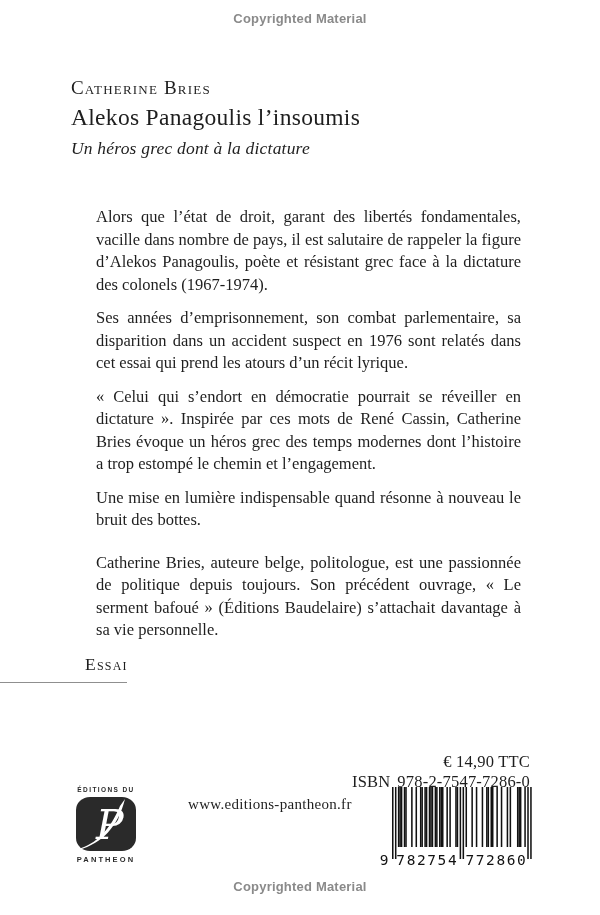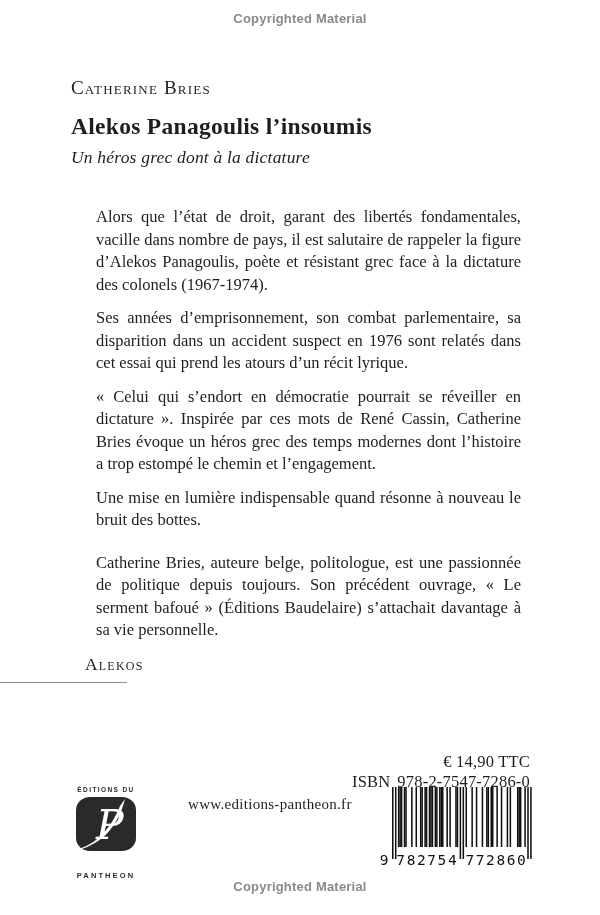--- a/index.html
+++ b/index.html
@@ -28,22 +28,22 @@
   }
   .watermark.top{top:11px;}
   .watermark.bottom{top:879px;}
 
   .header{position:absolute;left:71px;top:77px;width:447px;}
   .author{
     font-variant:small-caps;
     font-size:19px;letter-spacing:1.2px;
   }
   .title{
-    font-size:23.5px;font-weight:700;letter-spacing:.3px;
-    margin-top:14px;
+    font-size:23.5px;font-weight:400;letter-spacing:.3px;
+    margin-top:5px;
   }
   .subtitle{
     font-style:italic;font-size:17.5px;
     margin-top:7px;letter-spacing:.2px;
   }
 
   .body-text{
     position:absolute;left:85px;top:195px;width:447px;
     font-size:16.5px;line-height:22.5px;
     text-align:justify;
@@ -74,21 +74,21 @@
     display:flex;flex-direction:column;align-items:center;
     font-family:"Liberation Sans", sans-serif;
   }
   .pub-top{
     font-size:6.5px;font-weight:700;letter-spacing:1.4px;
     color:var(--logo);white-space:nowrap;
   }
   .pub-logo{margin-top:3px;display:block;}
   .pub-bottom{
     font-size:7.5px;font-weight:700;letter-spacing:2.1px;
-    color:var(--logo);margin-top:19px;white-space:nowrap;
+    color:var(--logo);margin-top:3px;white-space:nowrap;
   }
 
   .website{
     position:absolute;left:188px;top:796px;
     font-size:15px;letter-spacing:.3px;
   }
 
   .barcode{
     position:absolute;left:378px;top:787px;
   }
@@ -107,21 +107,21 @@
   </div>
 
   <div class="body-text">
     <p>Alors que l’état de droit, garant des libertés fondamentales, vacille dans nombre de pays, il est salutaire de rappeler la figure d’Alekos Panagoulis, poète et résistant grec face à la dictature des colonels (1967-1974).</p>
     <p>Ses années d’emprisonnement, son combat parlementaire, sa disparition dans un accident suspect en 1976 sont relatés dans cet essai qui prend les atours d’un récit lyrique.</p>
     <p class="sp">« Celui qui s’endort en démocratie pourrait se réveiller en dictature ». Inspirée par ces mots de René Cassin, Catherine Bries évoque un héros grec des temps modernes dont l’histoire a trop estompé le chemin et l’engagement.</p>
     <p>Une mise en lumière indispensable quand résonne à nouveau le bruit des bottes.</p>
     <p class="bio">Catherine Bries, auteure belge, politologue, est une passionnée de politique depuis toujours. Son précédent ouvrage, « Le serment bafoué » (Éditions Baudelaire) s’attachait davantage à sa vie personnelle.</p>
   </div>
 
-  <div class="genre">Alekos</div>
+  <div class="genre">Essai</div>
   <div class="genre-rule"></div>
 
   <div class="pricing">
     <div>€  14,90 TTC</div>
     <div>
       <span class="isbn-label">ISBN</span><span>978-2-7547-7286-0</span>
     </div>
   </div>
 
   <div class="publisher">

